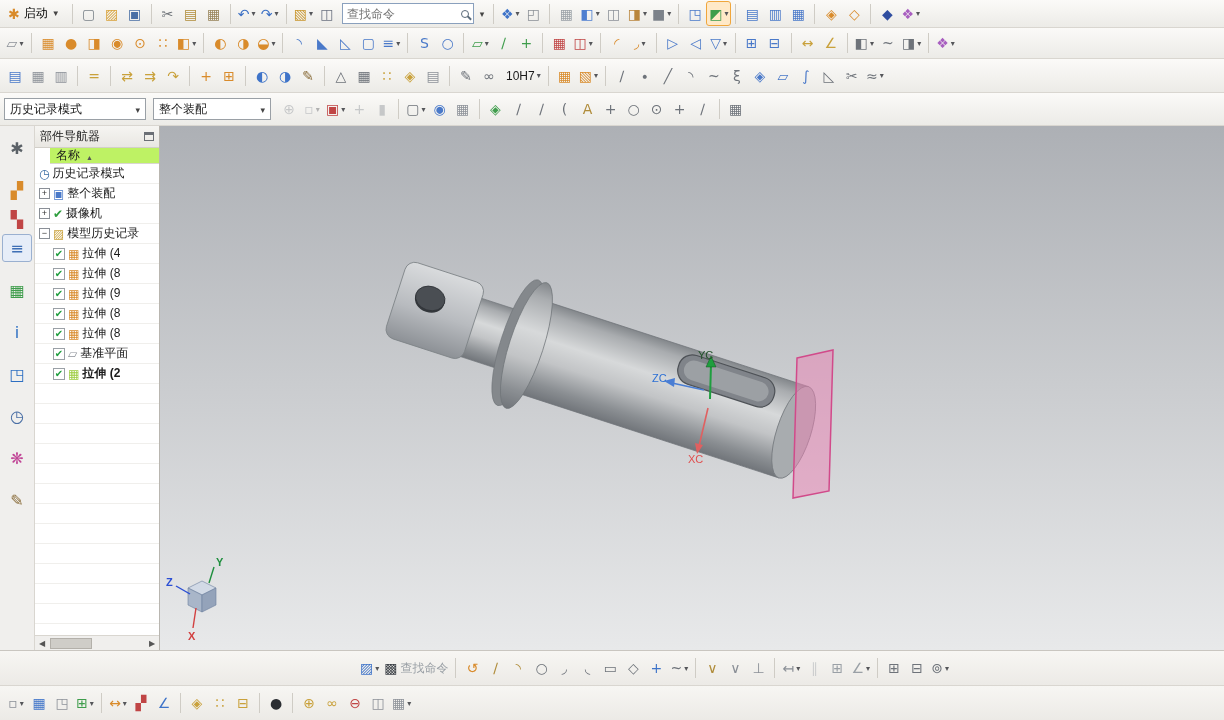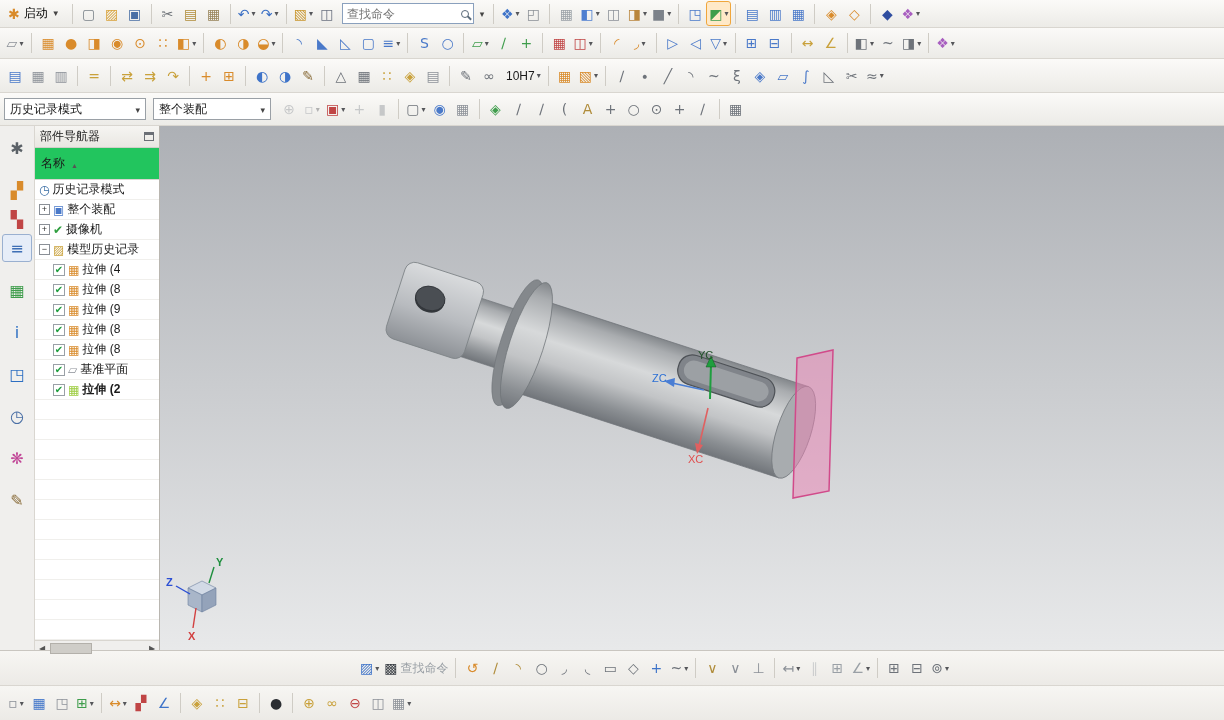--- a/index.html
+++ b/index.html
@@ -57,22 +57,22 @@
     border-radius:2px; }
   .lsicon .g { font-family:"DejaVu Sans",sans-serif; font-size:16px; color:var(--c,#6e737a); }
   .lsicon.gap { margin-top:16px; }
   .lsicon.selected { background:#e6edf8; outline:1px solid #9ab0d0; }
 
   .nav-panel { width:125px; background:#ffffff; border-right:1px solid #b9b6b0; display:flex; flex-direction:column; flex:none; }
   .np-title { height:22px; background:linear-gradient(#f6f5f2,#e9e7e2); border-bottom:1px solid #d2cfc9;
     display:flex; align-items:center; padding:0 5px; justify-content:space-between; flex:none; }
   .np-title .t { font-size:12px; color:#222; white-space:nowrap; }
   .float-box { width:10px; height:9px; border:1px solid #6b6f75; border-top-width:3px; flex:none; }
-  .np-header { height:32px; border-bottom:1px solid #d9d6d0; background:#22c55e; display:flex; align-items:center;
-    padding:0 6px; gap:6px; flex:none; }
+  .np-header { height:16px; border-bottom:1px solid #d9d6d0; background:#bef264; display:flex; align-items:center;
+    padding:0 6px; gap:6px; flex:none;margin-left:15px; }
   .sort-arrow::after { content:"▲"; font-size:7px; color:#555; }
   .tree { flex:none; }
   .trow { display:flex; align-items:center; height:20px; border-bottom:1px solid #f0efec; background:#fff;
     font-size:12px; white-space:nowrap; overflow:hidden; padding-left:4px; }
   .trow .exp { display:none; width:11px; height:11px; border:1px solid #8a8f96; background:#fff; font-size:9px;
     line-height:9px; text-align:center; color:#333; margin-right:3px; flex:none; }
   .trow.exp-plus .exp, .trow.exp-minus .exp { display:block; }
   .trow.exp-plus .exp::after { content:"+"; }
   .trow.exp-minus .exp::after { content:"−"; }
   .trow .chk { display:none; width:12px; height:12px; border:1px solid #9aa0a6; background:#fff; margin-right:3px;

